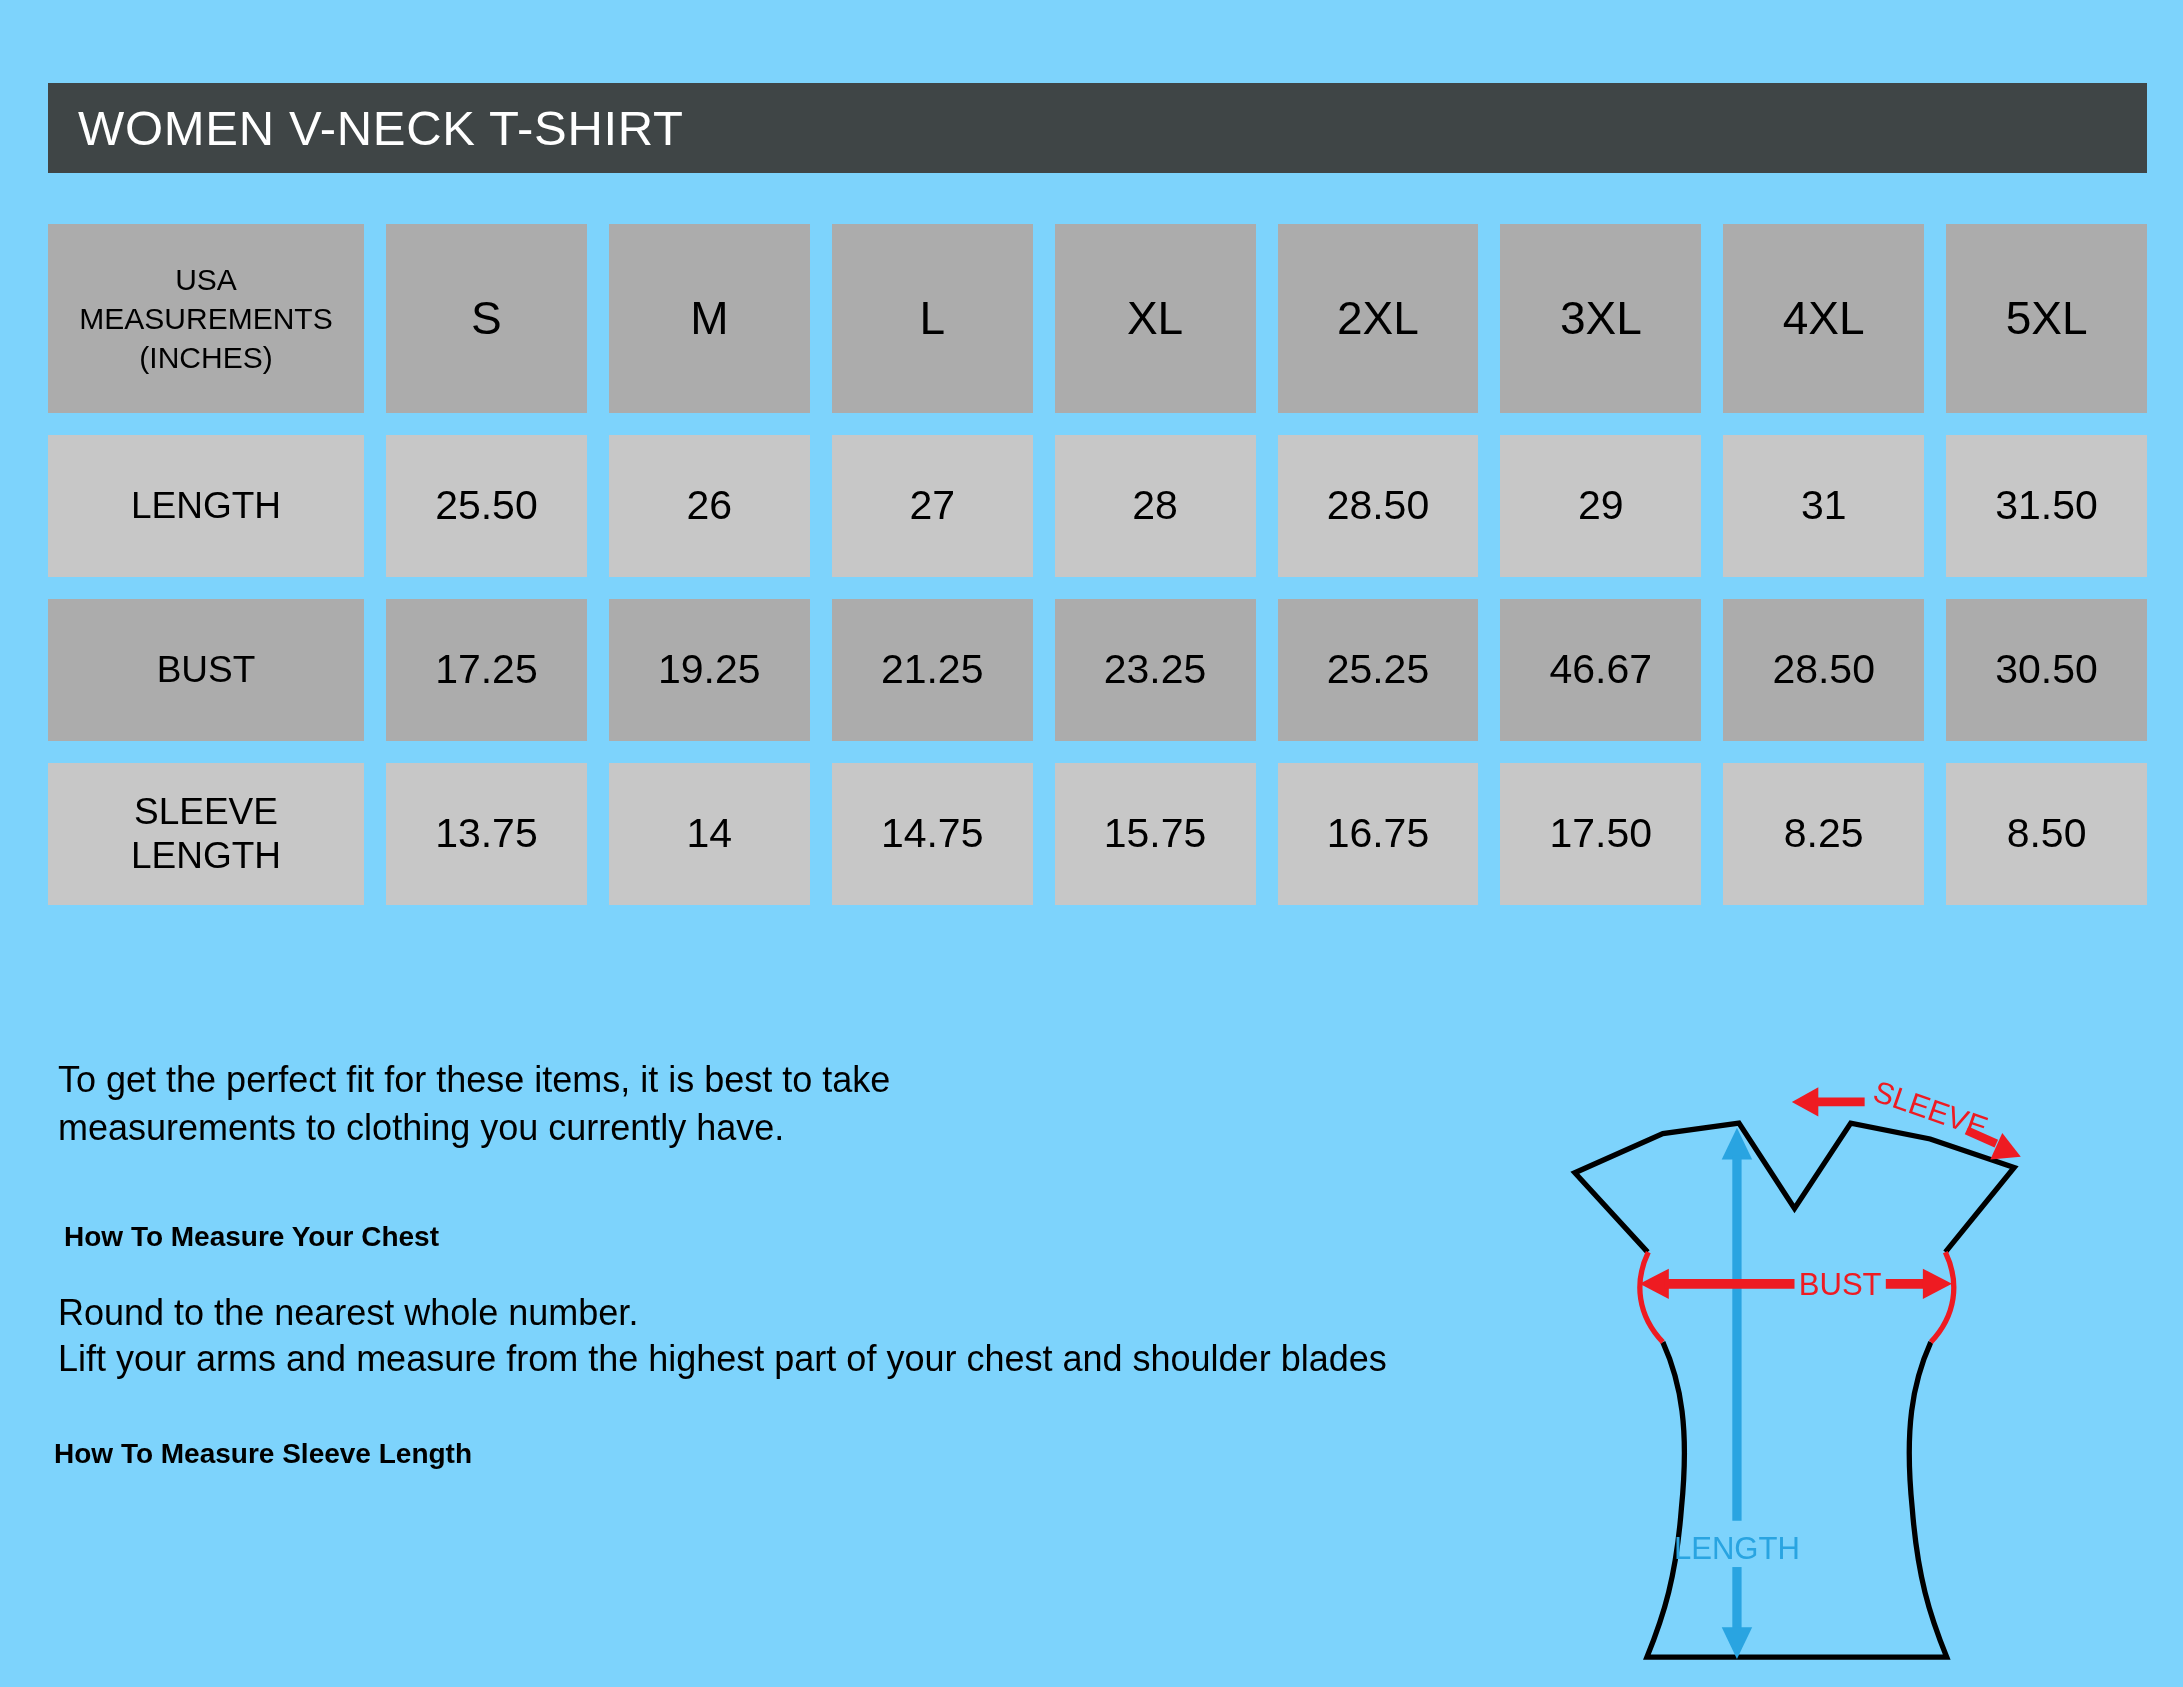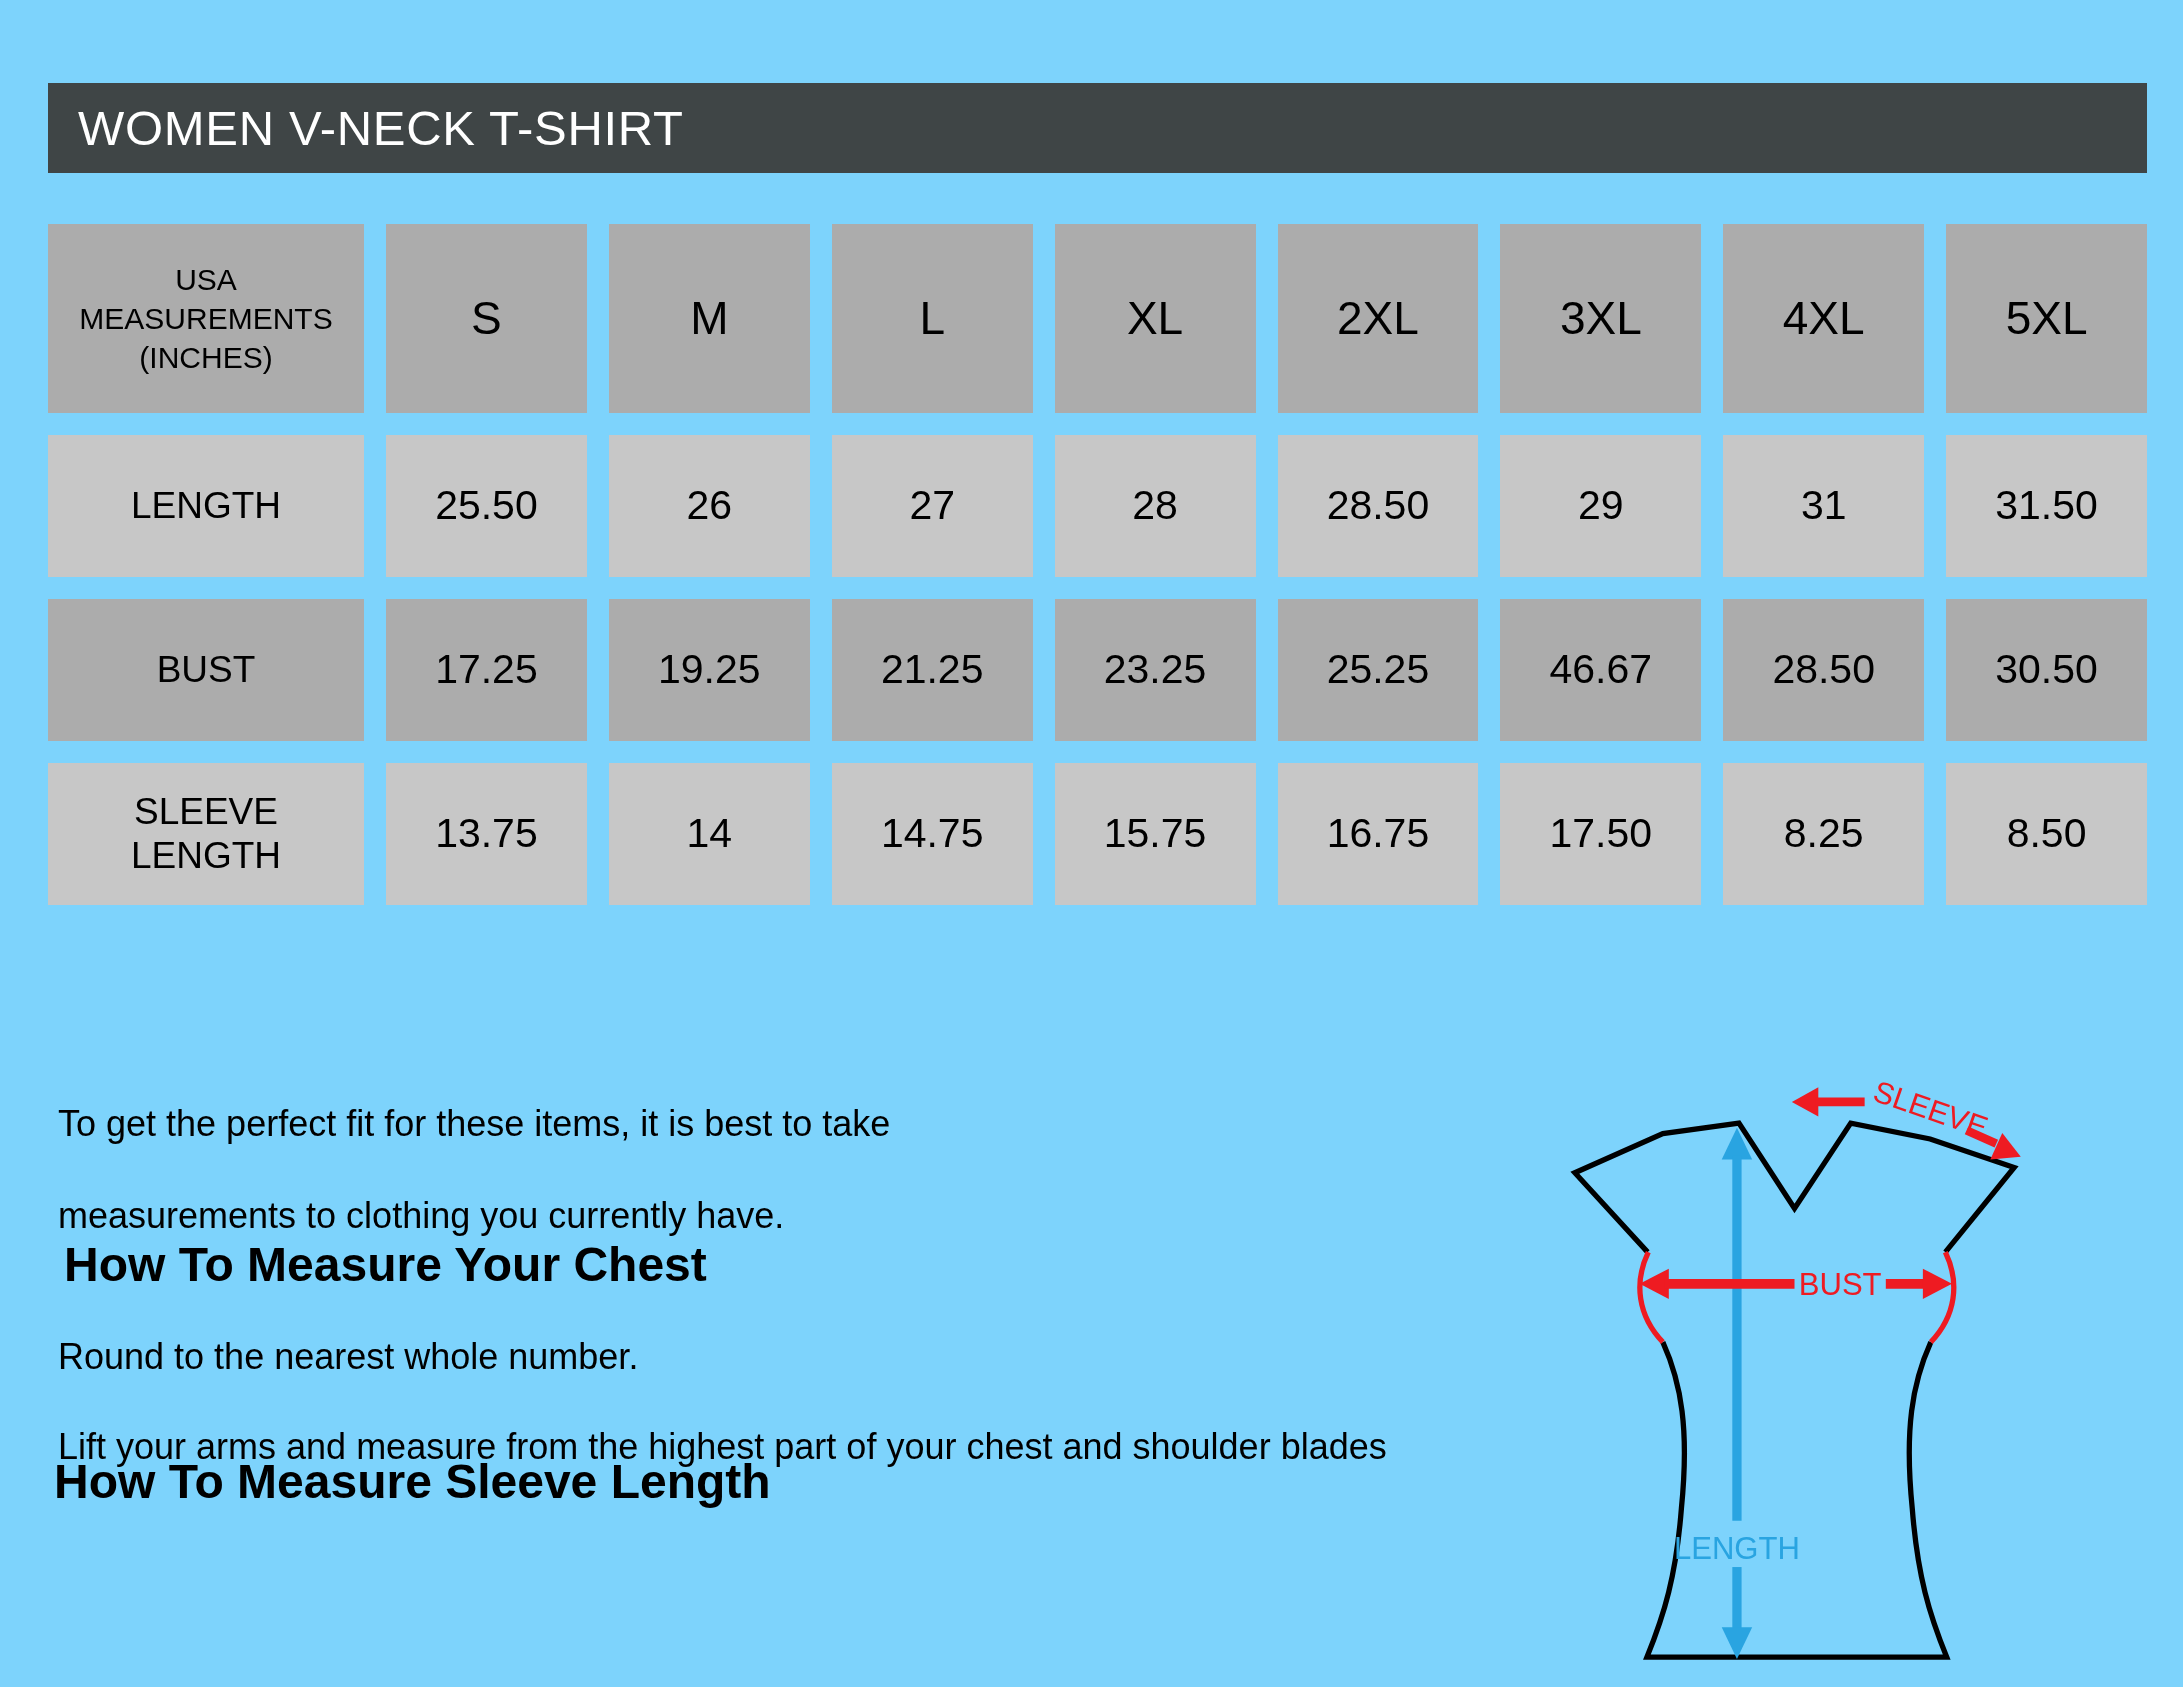--- a/index.html
+++ b/index.html
@@ -22,26 +22,26 @@
   .cell{display:flex;flex-direction:column;align-items:center;justify-content:center;
         text-align:center;font-size:41px;line-height:1.15;}
   .hdr{background:#ACACAC;font-size:46px;}
   .corner{font-size:30px;line-height:1.3;}
   .rowlight{background:#C7C7C7;}
   .rowdark{background:#ACACAC;}
   .rowlabel{font-size:37px;line-height:1.2;}
   
   .textline{position:absolute;white-space:nowrap;font-size:36px;line-height:48px;}
   .intro{left:58px;top:1020px;}
-  .heading{position:absolute;white-space:nowrap;font-weight:bold;font-size:48px;line-height:1.1;}
+  .heading{position:absolute;white-space:nowrap;font-weight:bold;font-size:28px;line-height:1.1;}
   .h1a{left:64px;top:1199px;}
   .p1{left:58px;top:1254px;line-height:46px;}
   .h2a{left:54px;top:1416px;}
   .p2{left:58px;top:1465px;line-height:46px;}
-  .textline span{display:block;margin-top:44px;}
+  .textline span{display:block;}
   
   .diagram{position:absolute;left:1555px;top:1072px;width:569px;height:609px;}
   .diagram text{font-family:"Liberation Sans", sans-serif;}
 </style>
 </head>
 <body>
 
 <div class="page">
 
   <header class="titlebar">

